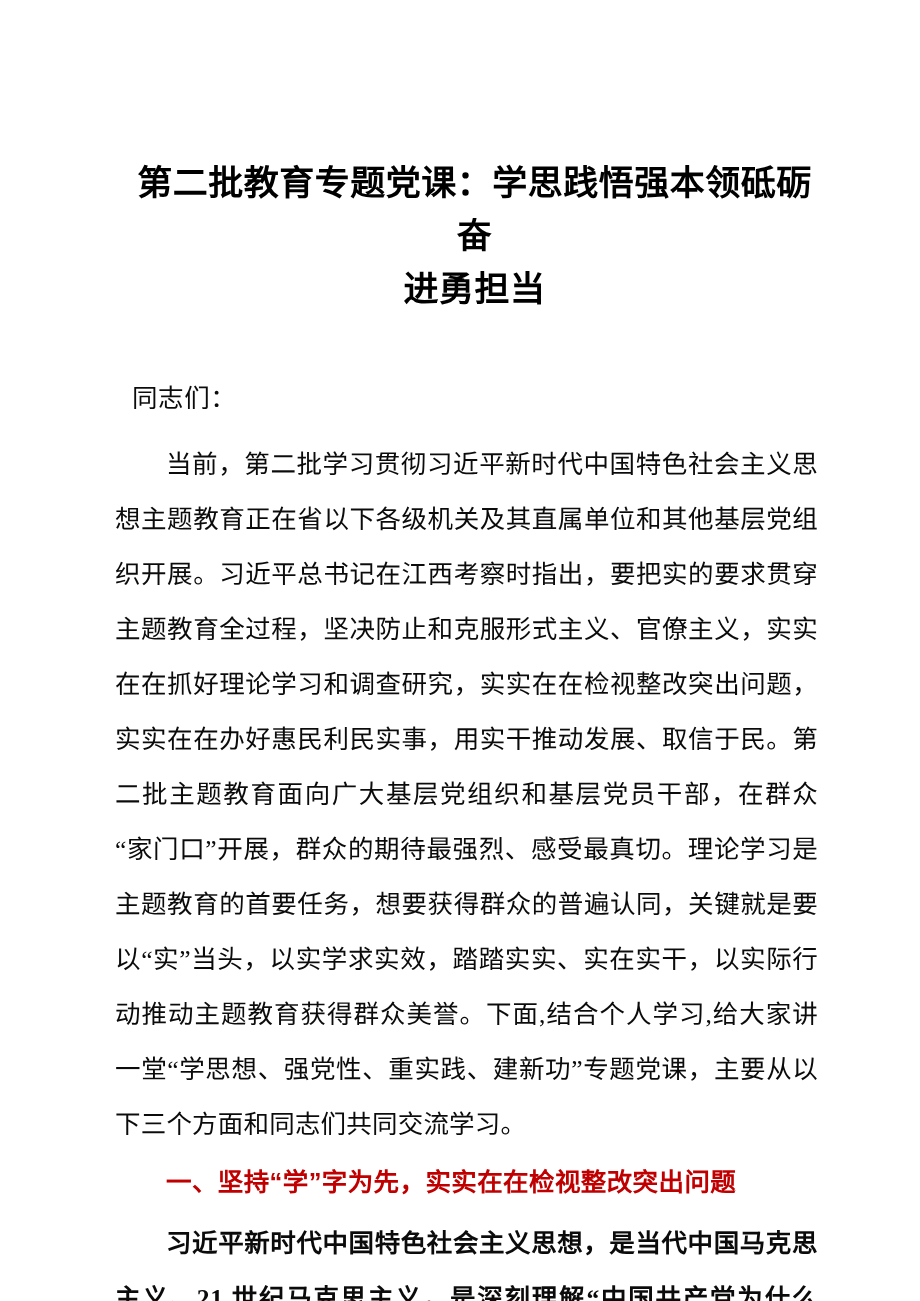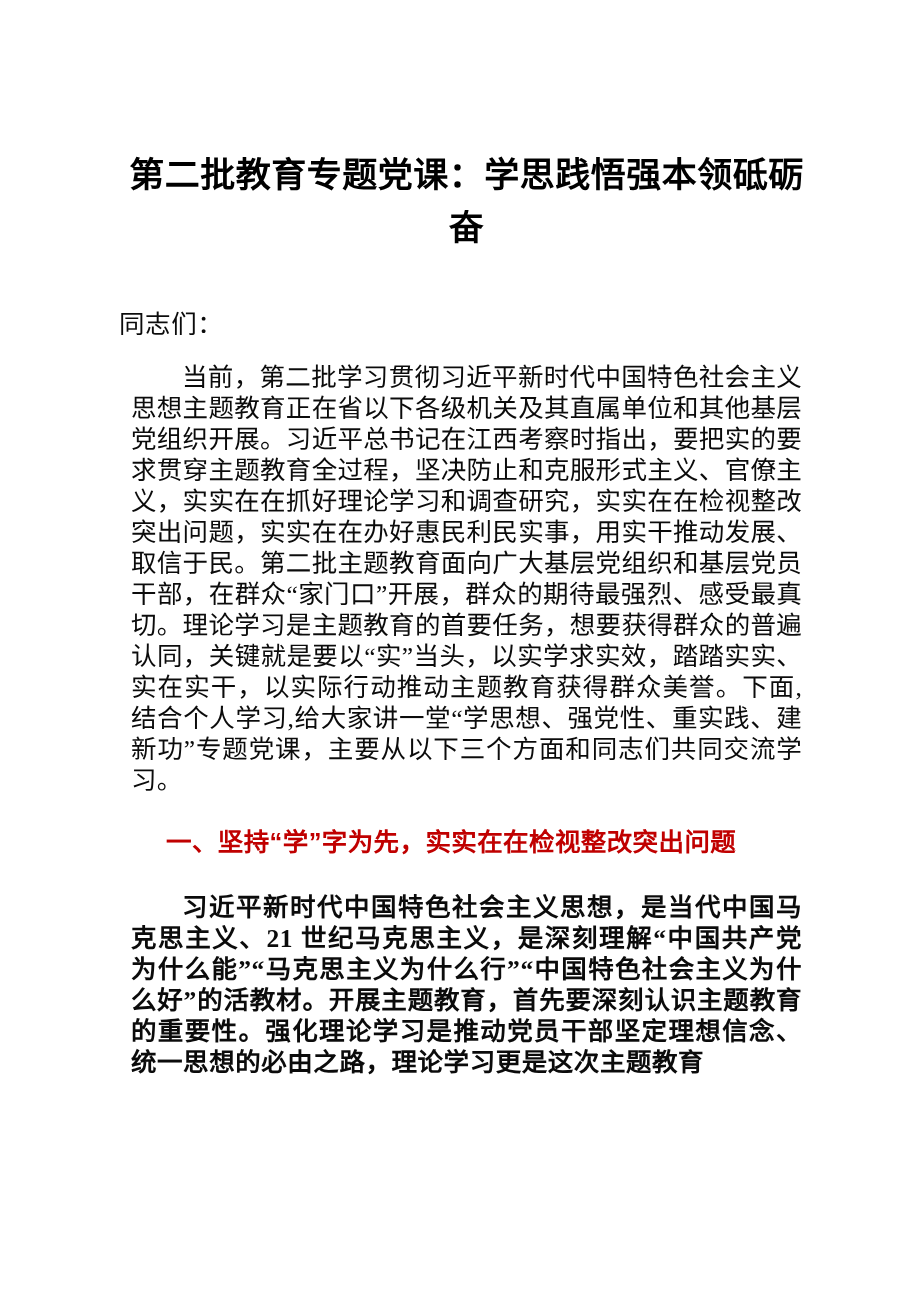--- a/index.html
+++ b/index.html
@@ -34,39 +34,39 @@
 
   
   .doc-title {
     font-family: "Liberation Sans", "DejaVu Sans", sans-serif;
     font-weight: bold;
     font-size: 35px;
     line-height: 53px;
     text-align: center;
     letter-spacing: 0.5px;
     color: #000000;
-    margin: 0;
+    margin: 8px;
     padding-top: 148px;
     width: 703px;
   }
 
   
   .salutation {
     font-size: 25.5px;
     line-height: 43px;
-    margin: 4px;
+    margin: 17px;
     padding-top: 45px;
     text-align: left;
     letter-spacing: 0.6px;
   }
 
   p.body-para {
     font-size: 25.5px;
-    line-height: 31px;
-    margin: 16px;
+    line-height: 55px;
+    margin: 0;
     text-indent: 2em;
     text-align: justify;
     text-justify: inter-character;
     letter-spacing: 0.55px;
     word-break: break-all;
   }
 
   p.body-para.tight {
     letter-spacing: 0.2px;
   }
@@ -88,20 +88,21 @@
   .gap-before-para { padding-top: 9px; font-weight: bold; }
 </style>
 </head>
 <body>
 
 <div class="page">
   <div class="content">
 
     <h1 class="doc-title">
       <span>第二批教育专题党课：学思践悟强本领砥砺奋</span><br>
+      <span>进勇担当</span>
     </h1>
 
     <p class="salutation">同志们：</p>
 
     <p class="body-para tight">当前，第二批学习贯彻习近平新时代中国特色社会主义思想主题教育正在省以下各级机关及其直属单位和其他基层党组织开展。习近平总书记在江西考察时指出，要把实的要求贯穿主题教育全过程，坚决防止和克服形式主义、官僚主义，实实在在抓好理论学习和调查研究，实实在在检视整改突出问题，实实在在办好惠民利民实事，用实干推动发展、取信于民。第二批主题教育面向广大基层党组织和基层党员干部，在群众“家门口”开展，群众的期待最强烈、感受最真切。理论学习是主题教育的首要任务，想要获得群众的普遍认同，关键就是要以“实”当头，以实学求实效，踏踏实实、实在实干，以实际行动推动主题教育获得群众美誉。下面,结合个人学习,给大家讲一堂“学思想、强党性、重实践、建新功”专题党课，主要从以下三个方面和同志们共同交流学习。</p>
 
     <h2 class="section-heading">一、坚持“学”字为先，实实在在检视整改突出问题</h2>
 
     <p class="body-para gap-before-para">习近平新时代中国特色社会主义思想，是当代中国马克思主义、21 世纪马克思主义，是深刻理解“中国共产党为什么能”“马克思主义为什么行”“中国特色社会主义为什么好”的活教材。开展主题教育，首先要深刻认识主题教育的重要性。强化理论学习是推动党员干部坚定理想信念、统一思想的必由之路，理论学习更是这次主题教育</p>
 

